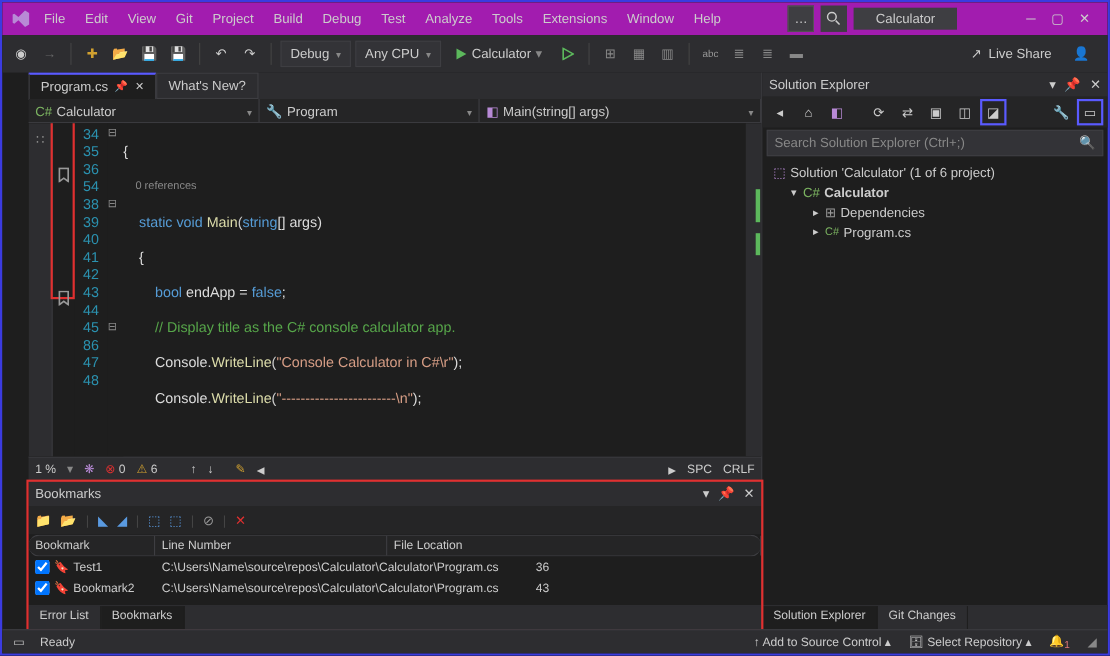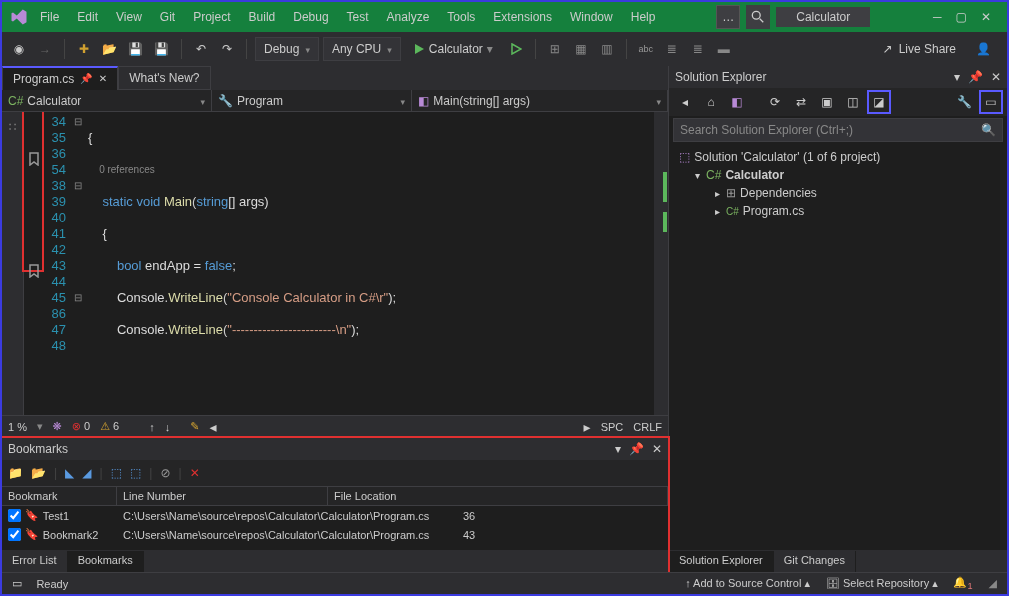--- a/index.html
+++ b/index.html
@@ -1,30 +1,30 @@
 <!DOCTYPE html>
 <html><head>
 <meta charset="utf-8">
 <style>
 * { margin: 0; padding: 0; box-sizing: border-box; font-family: 'Segoe UI', sans-serif; }
 body { background: #1e1e1e; color: #ccc; font-size: 12px; overflow: hidden; width: 1009px; height: 596px; border: 2px solid #3b3be0; position: relative; }
-.top-menu { display: flex; align-items: center; height: 30px; background: #15803d; padding: 0 6px; gap: 2px; }
+.top-menu { display: flex; align-items: center; height: 30px; background: #a21caf; padding: 0 6px; gap: 2px; }
 .vs-logo { width: 22px; height: 22px; display: flex; align-items: center; justify-content: center; }
 .menu-item { padding: 4px 8px; color: #ccc; cursor: pointer; }
 .search-box { margin-left: auto; display: flex; align-items: center; gap: 6px; }
 .search-btn { width: 24px; height: 24px; display: flex; align-items: center; justify-content: center; background: #3e3e42; }
 .app-title { background: #3e3e42; padding: 3px 20px; color: #ccc; }
 .win-btns { margin-left: auto; display: flex; gap: 14px; padding: 0 10px; }
 .toolbar { display: flex; align-items: center; height: 34px; background: #2d2d30; padding: 0 6px; gap: 4px; }
 .tb-btn { width: 22px; height: 22px; display: flex; align-items: center; justify-content: center; color: #ccc; }
 .tb-sep { width: 1px; height: 20px; background: #444; margin: 0 4px; }
 .tb-dd { display: flex; align-items: center; background: #333337; border: 1px solid #3e3e42; padding: 2px 8px; gap: 6px; height: 24px; }
 .tb-dd-run { display: flex; align-items: center; padding: 2px 8px; gap: 4px; height: 24px; }
 .live-share { margin-left: auto; display: flex; align-items: center; gap: 6px; padding: 0 10px; }
-.main-area { display: flex; height: calc(100% - 30px - 34px - 22px); }
+.main-area { display: flex; height: calc(100% - 30px - 34px - 22px); padding-left: 24px; }
 .left-col { display: flex; flex-direction: column; width: 666px; }
 .right-col { flex: 1; display: flex; flex-direction: column; border-left: 1px solid #3e3e42; }
 .tab-row { display: flex; align-items: center; height: 24px; background: #2d2d30; }
 .tab { padding: 4px 10px; display: flex; align-items: center; gap: 6px; border: 1px solid #3e3e42; }
 .tab.active { background: #1e1e1e; border-top: 2px solid #5a5aff; }
 .nav-bar { display: flex; height: 22px; background: #252526; border-bottom: 1px solid #3e3e42; }
 .nav-seg { display: flex; align-items: center; padding: 0 6px; gap: 4px; border-right: 1px solid #3e3e42; flex: 1; }
 .editor-wrap { display: flex; flex: 1; background: #1e1e1e; position: relative; overflow: hidden; }
 .vtool { width: 22px; background: #2d2d30; border-right: 1px solid #3e3e42; display: flex; flex-direction: column; align-items: center; padding-top: 8px; gap: 8px; }
 .margin-col { width: 20px; background: #1e1e1e; position: relative; }
@@ -39,21 +39,21 @@
 .cmt { color: #57a64a; }
 .ident { color: #dcdcdc; }
 .fn { color: #dcdcaa; }
 .codelens { color: #888; font-size: 10px; }
 .scrmap { width: 14px; background: #2d2d30; position: relative; }
 .editor-status { display: flex; align-items: center; height: 22px; background: #2d2d30; border-top: 1px solid #3e3e42; padding: 0 6px; gap: 10px; font-size: 11px; }
 .panel-hdr { display: flex; align-items: center; height: 22px; background: #2d2d30; padding: 0 6px; }
 .panel-hdr .title { flex: 1; color: #ccc; }
 .panel-toolbar { display: flex; align-items: center; height: 26px; background: #252526; padding: 0 6px; gap: 8px; }
 .bm-table { background: #1e1e1e; }
-.bm-hdr-row { display: flex; background: #252526; border-top: 1px solid #3e3e42; border-bottom: 1px solid #3e3e42; }
+.bm-hdr-row { display: flex; background: #252526; border-top: 1px solid #3e3e42; border-bottom: 1px solid #3e3e42; border-radius: 10px; }
 .bm-hdr { padding: 3px 6px; border-right: 1px solid #3e3e42; font-size: 11px; }
 .bm-row { display: flex; padding: 1px 0; }
 .bm-cell { padding: 2px 6px; font-size: 11px; display: flex; align-items: center; gap: 4px; }
 .btm-tabs { display: flex; background: #2d2d30; border-top: 1px solid #2d2d30; height: 22px; }
 .btm-tab { padding: 3px 10px; font-size: 11px; border-right: 1px solid #1e1e1e; }
 .btm-tab.active { background: #1e1e1e; }
 .se-hdr { display: flex; align-items: center; height: 22px; background: #2d2d30; padding: 0 6px; }
 .se-toolbar { display: flex; align-items: center; height: 28px; background: #252526; padding: 0 6px; gap: 6px; flex-wrap: nowrap; }
 .se-tb { width: 20px; height: 20px; display: flex; align-items: center; justify-content: center; }
 .se-search { display: flex; align-items: center; height: 24px; background: #333337; border: 1px solid #3e3e42; padding: 0 6px; margin: 2px 4px; }
@@ -226,20 +226,21 @@
           <div style="height:16px">⊟</div>
           <div style="height:96px"></div>
           <div>⊟</div>
       </div>
       <div class="code">
 <div class="code-line"><span class="ident">{</span></div>
 <div class="code-line codelens">    <span>0 references</span></div>
 <div class="code-line">    <span class="kw">static</span> <span class="kw">void</span> <span class="fn">Main</span>(<span class="kw">string</span><span class="ident">[] args)</span></div>
 <div class="code-line">    <span class="ident">{</span></div>
 <div class="code-line">        <span class="kw">bool</span> <span class="ident">endApp</span><span class="ident"> = </span><span class="kw">false</span><span class="ident">;</span></div>
+<div class="code-line">        <span class="cmt">// Display title as the C# console calculator app.</span></div>
 <div class="code-line">        <span class="ident">Console</span>.<span class="fn">WriteLine</span>(<span class="str">"Console Calculator in C#\r"</span><span class="ident">);</span></div>
 <div class="code-line">        <span class="ident">Console</span>.<span class="fn">WriteLine</span>(<span class="str">"------------------------\n"</span><span class="ident">);</span></div>
 
 
 
 
 
 
 
       </div>

